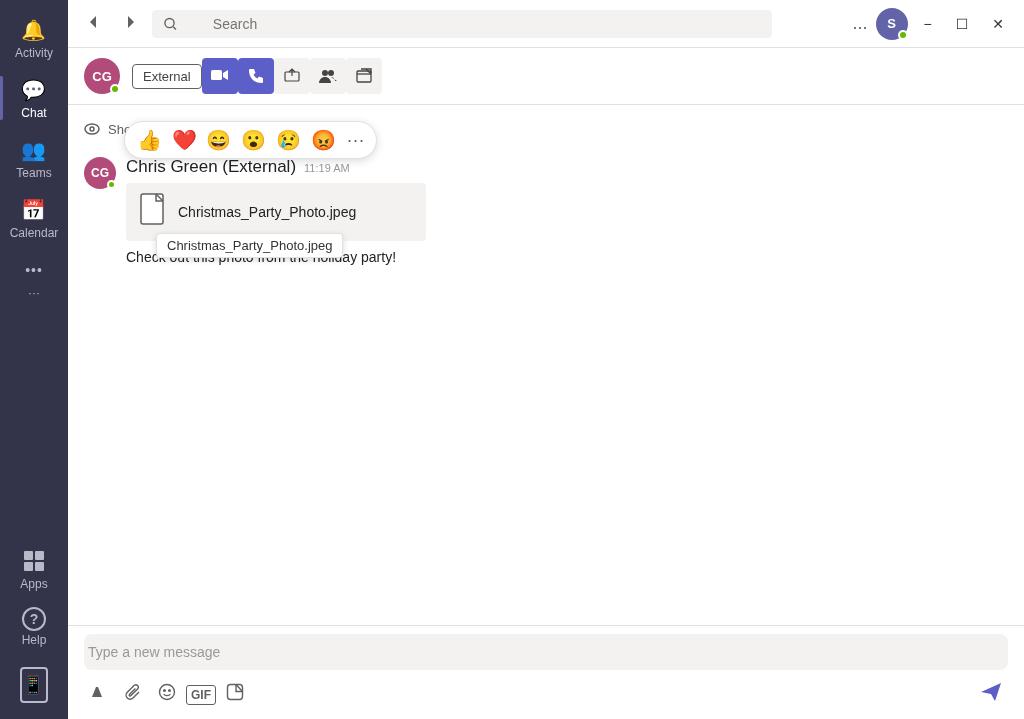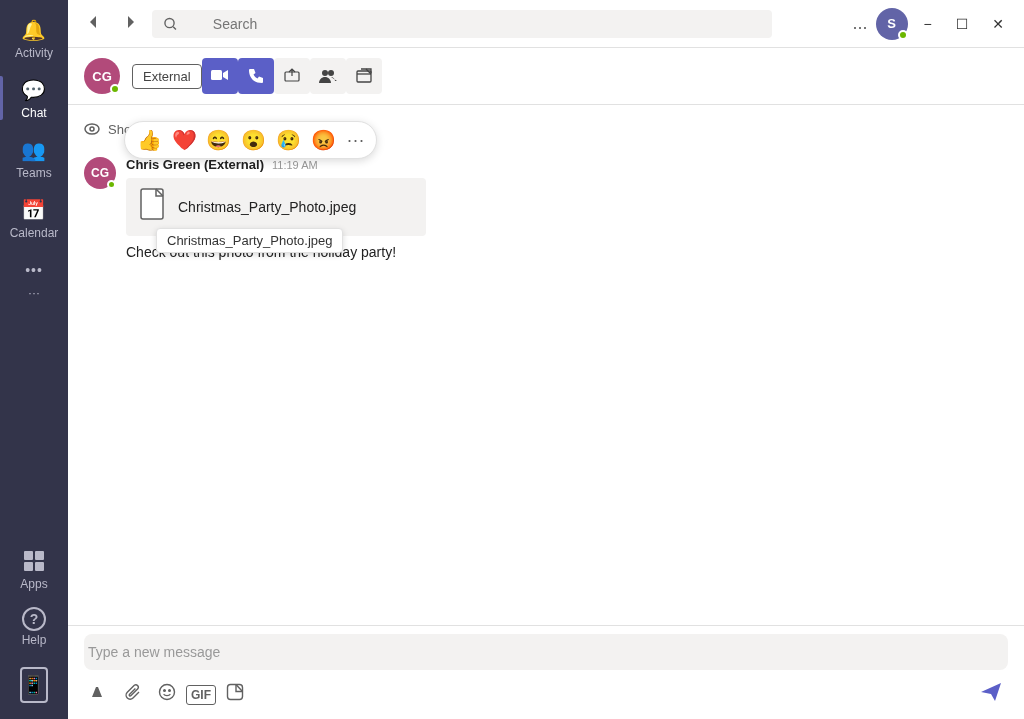--- a/index.html
+++ b/index.html
@@ -164,21 +164,21 @@
       display: flex; align-items: center; justify-content: center;
       font-size: 12px; font-weight: 600; flex-shrink: 0;
       position: relative;
     }
     .msg-avatar-dot {
       width: 9px; height: 9px; background: #6bb700; border-radius: 50%;
       position: absolute; bottom: 0; right: 0; border: 2px solid #fff;
     }
     .msg-content { flex: 1; }
     .msg-meta { display: flex; align-items: baseline; gap: 8px; margin-bottom: 6px; }
-    .msg-sender { font-size: 13px; font-weight: 700; color: #222; }
+    .msg-sender { font-size: 17px; font-weight: 400; color: #222; }
     .msg-time { font-size: 11px; color: #999; }
 
     
     .file-attachment {
       display: flex; align-items: center; gap: 10px;
       background: #f3f2f1; border-radius: 4px;
       padding: 10px 14px;
       max-width: 300px;
       cursor: pointer;
       position: relative;

